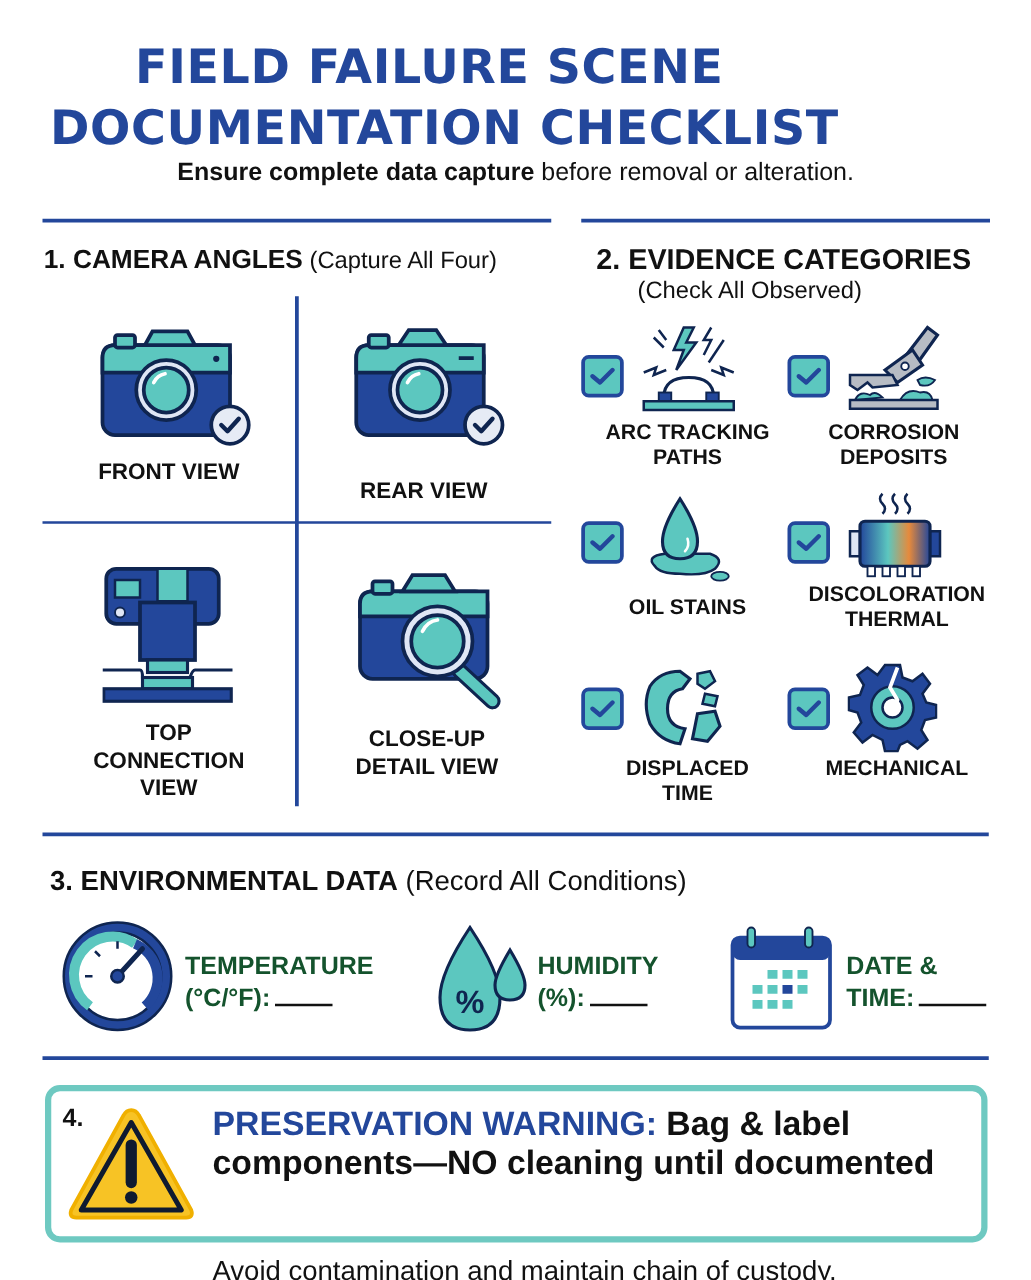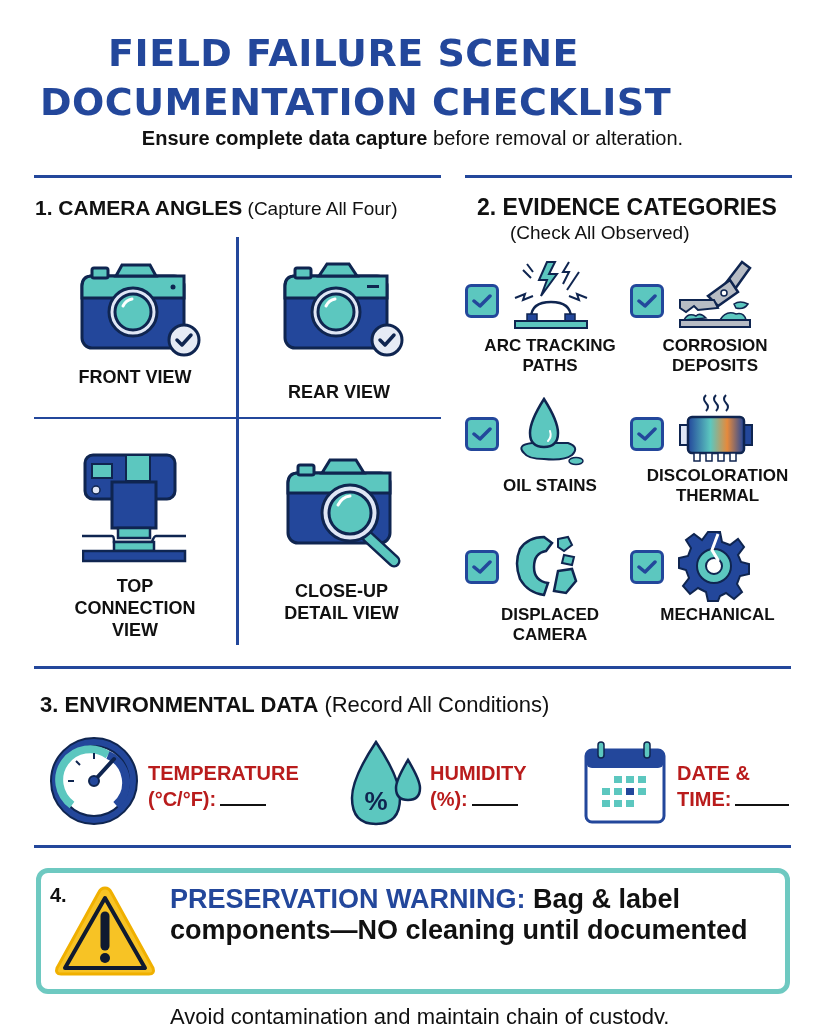--- a/index.html
+++ b/index.html
@@ -38,21 +38,21 @@
     position: absolute; font-weight: bold; font-size: 17px; text-align: center;
     line-height: 20px; color: #111;
   }
   .checkbox {
     position: absolute; width: 34px; height: 34px; border-radius: 6px;
     background: #5cc7bf; border: 3px solid #23479b;
     display: flex; align-items: center; justify-content: center;
   }
 
   .env-label {
-    position: absolute; font-weight: bold; font-size: 20px; line-height: 26px; color: #b91c1c;
+    position: absolute; font-weight: bold; font-size: 20px; line-height: 26px; color: #14532d;
     white-space: nowrap;
   }
   .blank { display: inline-block; width: 46px; border-bottom: 2px solid #111; height: 18px; vertical-align: baseline; margin-left: 4px; }
 
   .warn-box {
     position: absolute; left: 36px; top: 868px; width: 754px; height: 126px;
     border: 5px solid #6ec9c1; border-radius: 12px; background: #fff;
   }
   .warn-num { position: absolute; left: 50px; top: 884px; font-weight: bold; font-size: 20px; }
   .warn-line1 { position: absolute; left: 170px; top: 884px; font-size: 27px; font-weight: bold; white-space: nowrap; }
@@ -233,21 +233,21 @@
 </div>
 
 <svg class="icon" style="left:514px;top:533px" width="70" height="68" viewBox="0 0 70 68">
   <path d="M30 4 Q14 4 6 16 Q0 30 6 46 Q14 60 30 62 L34 50 Q20 48 20 34 Q20 20 32 18 L38 10 Z" fill="#5cc7bf" stroke="#0f2550" stroke-width="2.5"></path>
   <path d="M44 6 L54 4 L58 12 L50 18 L44 14 Z" fill="#5cc7bf" stroke="#0f2550" stroke-width="2"></path>
   <path d="M50 22 L60 24 L58 32 L48 30 Z" fill="#5cc7bf" stroke="#0f2550" stroke-width="2"></path>
   <path d="M44 38 L58 36 L62 48 L52 60 L40 58 L42 48 Z" fill="#5cc7bf" stroke="#0f2550" stroke-width="2.5"></path>
 </svg>
 <div class="ev-label" style="left:470px; top:605px; width:160px;">
   <div>DISPLACED</div>
-  <div>CAMERA</div>
+  <div>TIME</div>
 </div>
 
 <svg class="icon" style="left:678px;top:530px" width="72" height="72" viewBox="0 0 72 72">
   <path d="M30 2 L42 2 L44 12 L52 15 L60 9 L66 17 L60 25 L63 32 L71 34 L71 44 L62 46 L59 54 L64 62 L56 69 L48 63 L42 66 L40 71 L30 71 L28 62 L20 58 L12 64 L5 56 L11 48 L8 40 L1 38 L1 28 L10 26 L13 18 L8 10 L16 4 L24 10 Z" fill="#23479b" stroke="#0f2550" stroke-width="2"></path>
   <circle cx="36" cy="36" r="17" fill="#5cc7bf" stroke="#0f2550" stroke-width="2"></circle>
   <circle cx="36" cy="36" r="8" fill="#fff" stroke="#0f2550" stroke-width="2"></circle>
   <path d="M40 4 L34 20 L40 30 L36 40" stroke="#fff" stroke-width="3" fill="none"></path>
 </svg>
 <div class="ev-label" style="left:630px; top:605px; width:175px;">
   <div>MECHANICAL</div>

